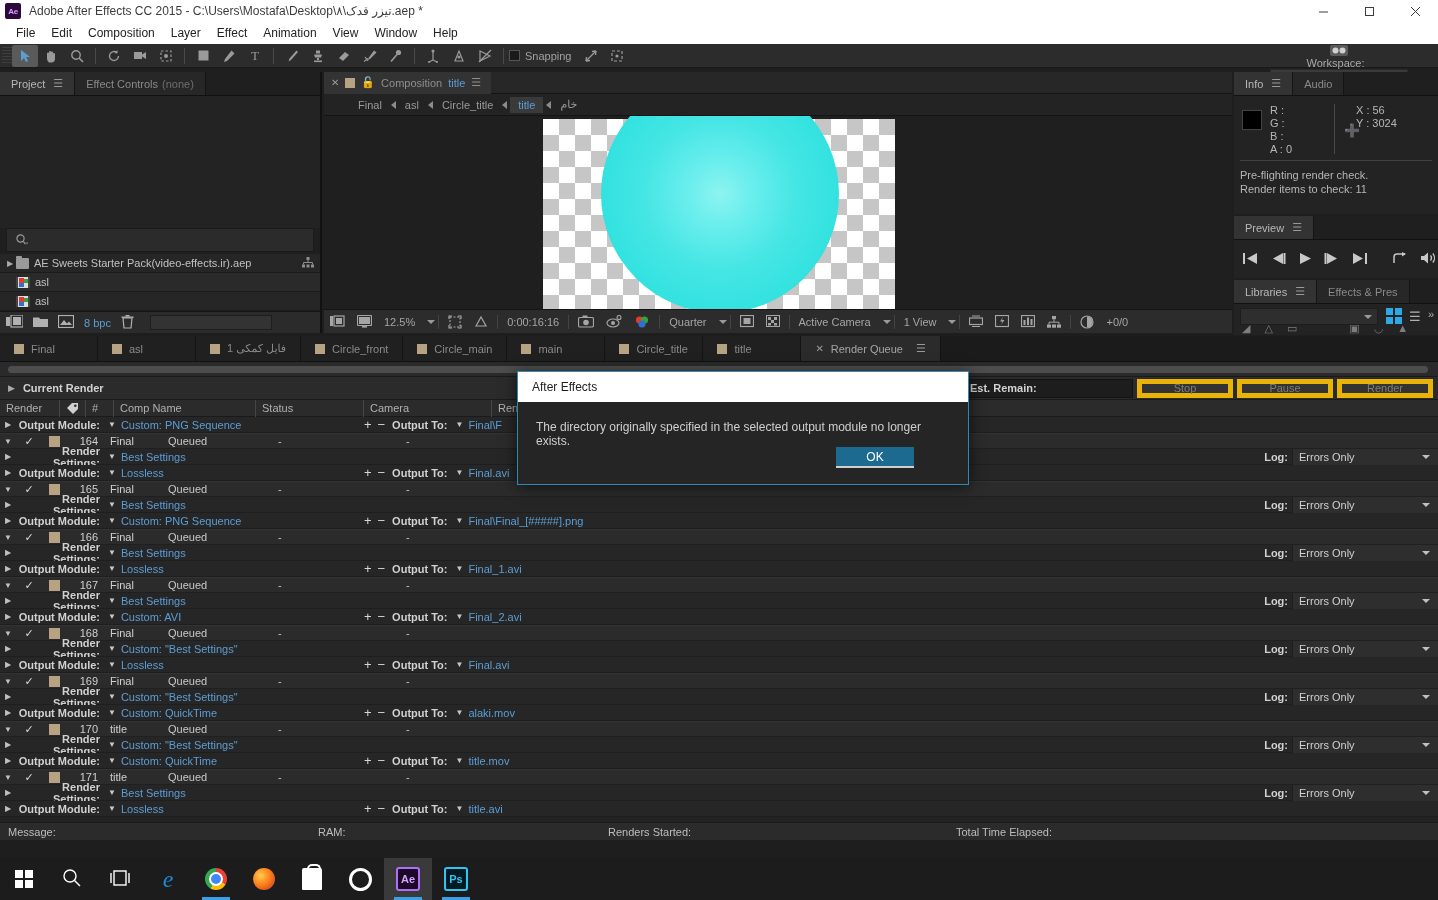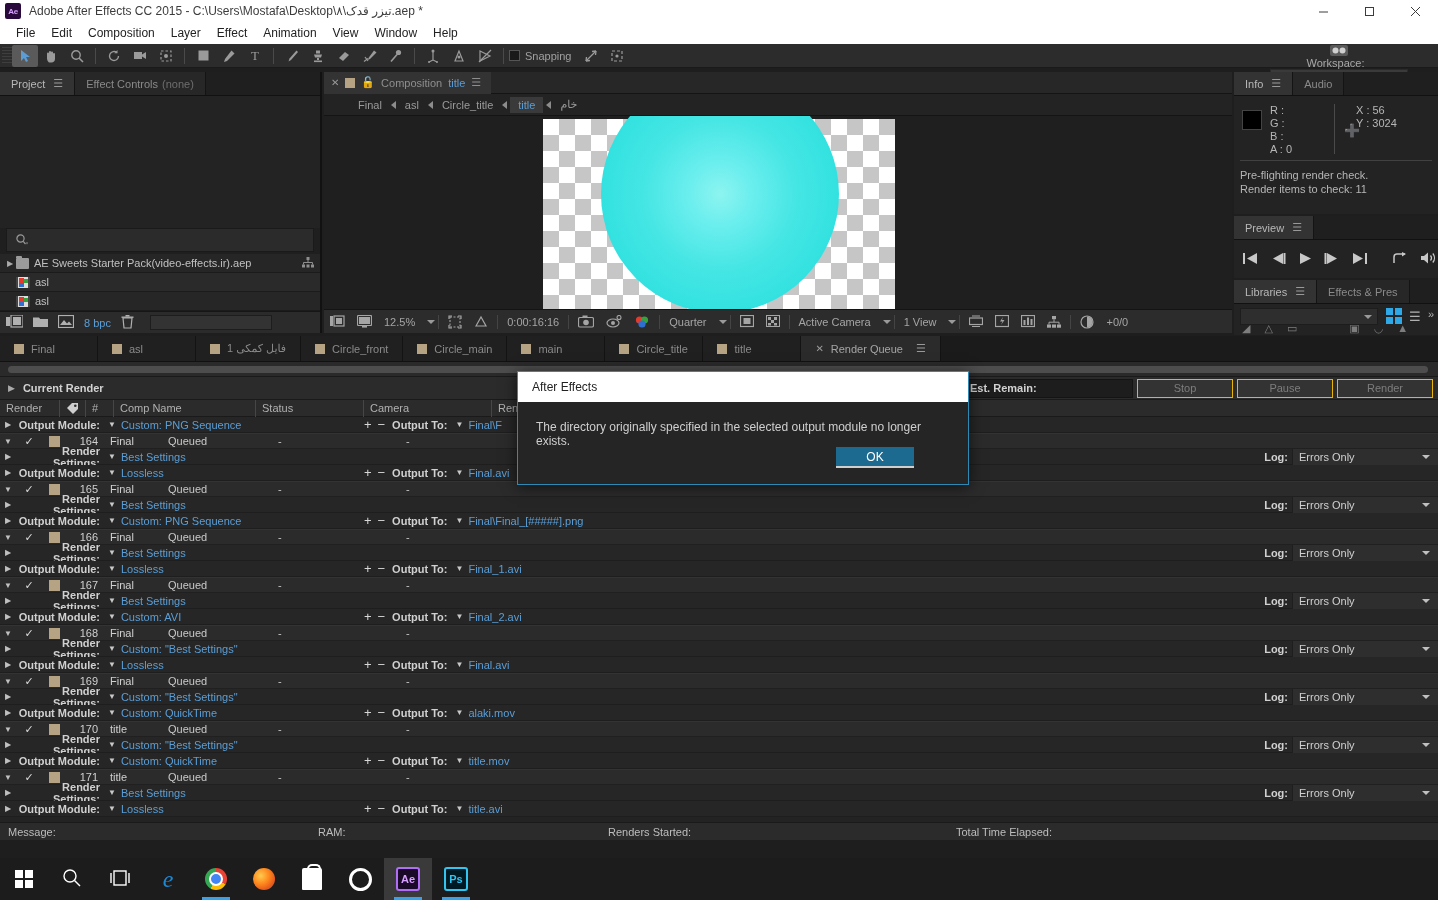--- a/index.html
+++ b/index.html
@@ -245,21 +245,21 @@
   .rq-current .lbl { color: #d2d2d2; font-size: 11px; font-weight: bold; }
   .est-box {
     margin-left: auto; display: flex; align-items: center; gap: 2px; padding-right: 5px;
   }
   .est-field {
     width: 174px; height: 19px; background: #1d1d1d; border: 1px solid #141414;
     display: flex; align-items: center; padding-left: 10px;
     color: #d2d2d2; font-size: 11px; font-weight: bold;
   }
   .rq-btn {
-    width: 96px; height: 19px; background: #333333; border: 1px solid #eab308;
+    width: 96px; height: 19px; background: #333333; border: 5px solid #eab308;
     display: flex; align-items: center; justify-content: center;
     color: #7d7d7d; font-size: 11px; margin-left: 2px;
   }
   .rq-colhdr {
     height: 17px; background: #2b2b2b; display: flex; align-items: center;
     font-size: 11px; color: #b0b0b0; border-bottom: 1px solid #1a1a1a;
   }
   .rqh { display:flex; align-items:center; height:17px; border-right: 1px solid #464646; padding-left: 6px; }
   .rq-rows { position: relative; }
   .rqrow { height: 16px; display: flex; align-items: center; font-size: 11px; position: relative; }

